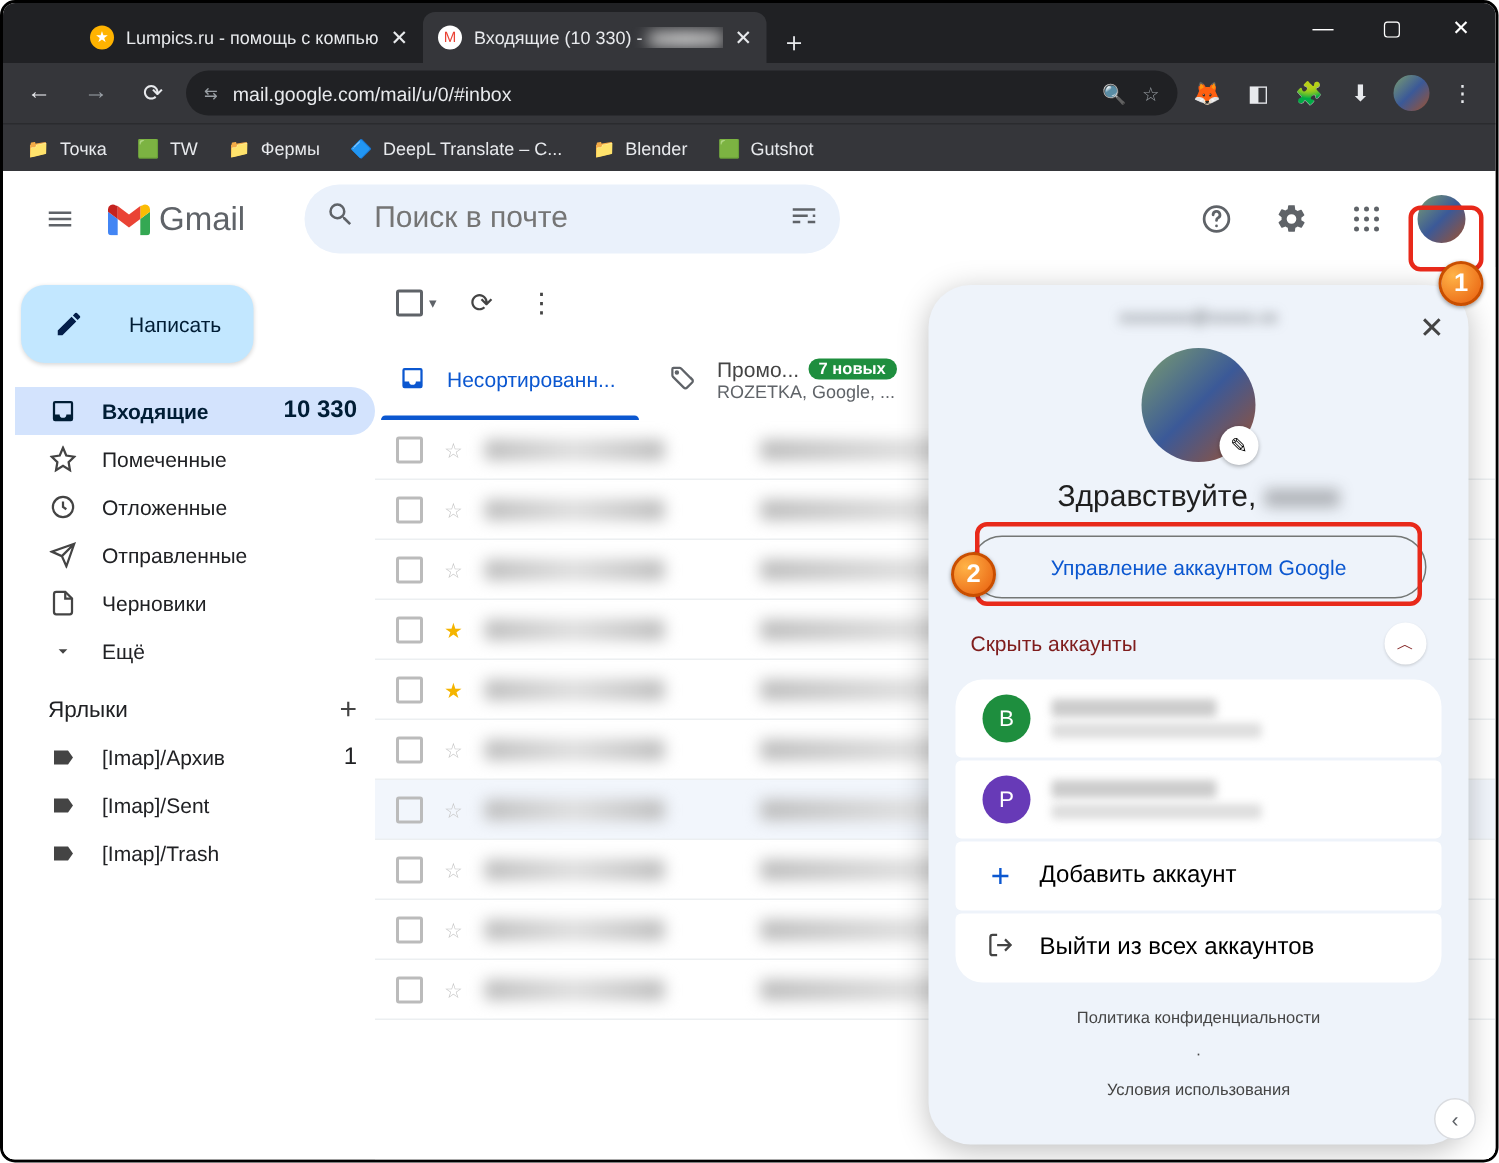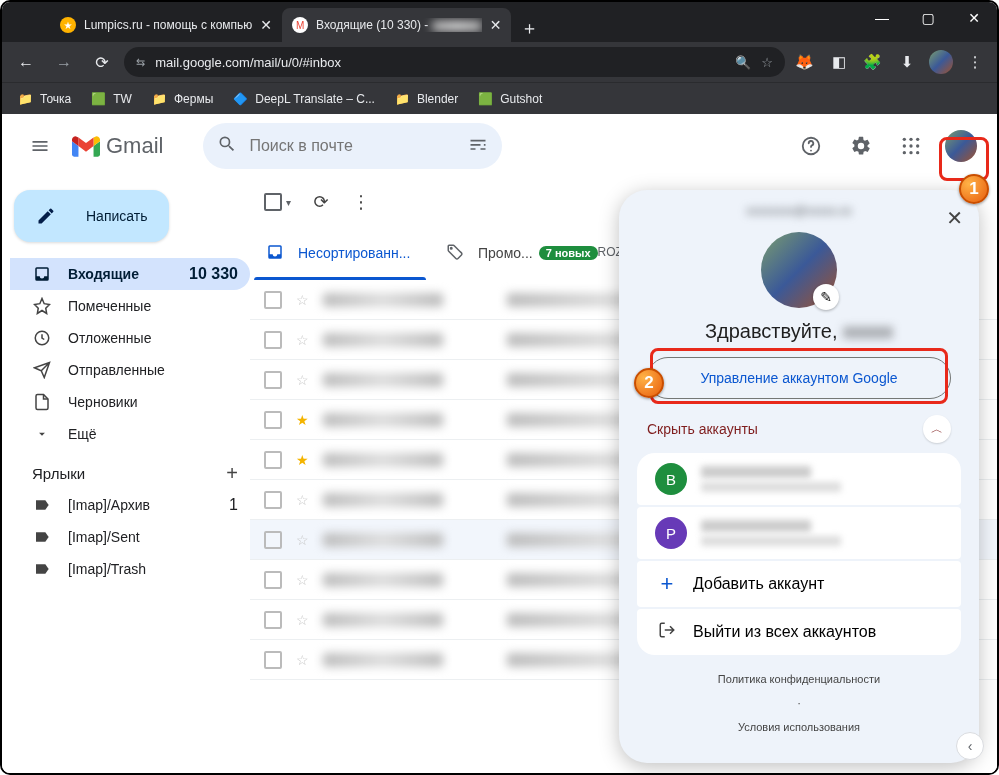--- a/index.html
+++ b/index.html
@@ -28,21 +28,21 @@
 .bmbar { height: 32px; background: #35363a; display: flex; align-items: center; padding: 0 8px; gap: 4px; border-top: 1px solid #2a2b2e; }
 .bm { display: flex; align-items: center; gap: 6px; padding: 4px 8px; border-radius: 4px; color: #e8eaed; font-size: 12px; }
 .bm .ico { width: 16px; height: 16px; display: flex; align-items: center; justify-content: center; border-radius: 3px; }
 
 
 .gmail { background: #fff; height: calc(100% - 112px); display: flex; flex-direction: column; }
 .ghead { height: 64px; display: flex; align-items: center; padding: 0 16px; gap: 10px; border-bottom: 1px solid rgba(0,0,0,0); }
 .burger { width: 44px; height: 44px; display: flex; align-items: center; justify-content: center; color: #5f6368; font-size: 20px; }
 .logo { display: flex; align-items: center; gap: 6px; font-size: 22px; color: #5f6368; padding-right: 30px; }
 .gsearch { flex: 1; max-width: 720px; height: 46px; background: #eaf1fb; border-radius: 24px; display: flex; align-items: center; padding: 0 14px; gap: 12px; color: #5f6368; }
-.gsearch input { border: none; background: transparent; flex: 1; font-size: 16px; outline: none; color:#a16207; }
+.gsearch input { border: none; background: transparent; flex: 1; font-size: 20px; outline: none; color:#a16207; }
 .gsearch .tune { margin-left: auto; }
 .ghead-ico { width: 40px; height: 40px; display: flex; align-items: center; justify-content: center; color: #5f6368; font-size: 20px; border-radius: 50%; }
 .avatar { width: 32px; height: 32px; border-radius: 50%; background: linear-gradient(135deg,#7b9e6f,#3b5998,#a0522d); }
 
 .annot-1 { position: absolute; border: 3px solid #e8291a; border-radius: 8px; pointer-events: none; z-index: 50; }
 .annot-badge { position: absolute; width: 30px; height: 30px; border-radius: 50%; background: radial-gradient(circle at 30% 30%, #ffb347, #e85d0d); border: 2px solid #c94e00; color: #fff; font-weight: bold; display: flex; align-items: center; justify-content: center; font-size: 17px; z-index: 60; box-shadow: 0 1px 3px rgba(0,0,0,.4); }
 
 
 .gbody { flex: 1; display: flex; overflow: hidden; }
 .sidebar { width: 248px; padding: 8px 0 8px 8px; overflow-y: auto; }
@@ -59,21 +59,21 @@
 .mailpane { flex: 1; display: flex; flex-direction: column; background: #fff; border-radius: 16px 0 0 0; margin-top: 0; }
 .toolbar { height: 48px; display: flex; align-items: center; gap: 20px; padding: 0 14px; }
 .toolbar .cb { width: 18px; height: 18px; border: 2px solid #5f6368; border-radius: 2px; }
 .toolbar .ico { width: 20px; height: 20px; color: #444; display:flex; align-items:center; justify-content:center; font-size:18px;}
 .tabs { display: flex; height: 54px; align-items: stretch; }
 .mtab { display: flex; align-items: center; gap: 14px; padding: 0 16px; min-width: 180px; font-size: 14px; color: #444; position: relative; cursor:pointer; }
 .mtab.active { color: #0b57d0; }
 .mtab.active::after { content: ""; position: absolute; bottom: 0; left: 4px; right: 4px; height: 3px; background: #0b57d0; border-radius: 3px 3px 0 0; }
 .mtab .sub { font-size: 12px; color: #5f6368; }
 .mtab .pill { background: #1e8e3e; color: #fff; border-radius: 10px; padding: 1px 7px; font-size: 11px; font-weight:700; }
-.mtab-col { display: flex; flex-direction: row; }
+.mtab-col { display: flex; flex-direction: column; }
 .mtab-row { display: flex; align-items: center; gap: 6px; }
 
 .mails { flex: 1; overflow-y: hidden; }
 .mail-row { display: flex; align-items: center; height: 40px; padding: 0 14px; border-bottom: 1px solid #eceff1; gap: 14px; font-size: 14px; }
 .mail-row:nth-child(7){ background:#f2f6fc; }
 .mail-row .cb { width: 18px; height: 18px; border: 2px solid #bbb; border-radius: 2px; flex-shrink:0; }
 .mail-row .star { color: #c7c7c7; flex-shrink:0; }
 .mail-row .star.y { color: #f4b400; }
 .mail-row .from { width: 170px; }
 .mail-row .subj { flex: 1; }

